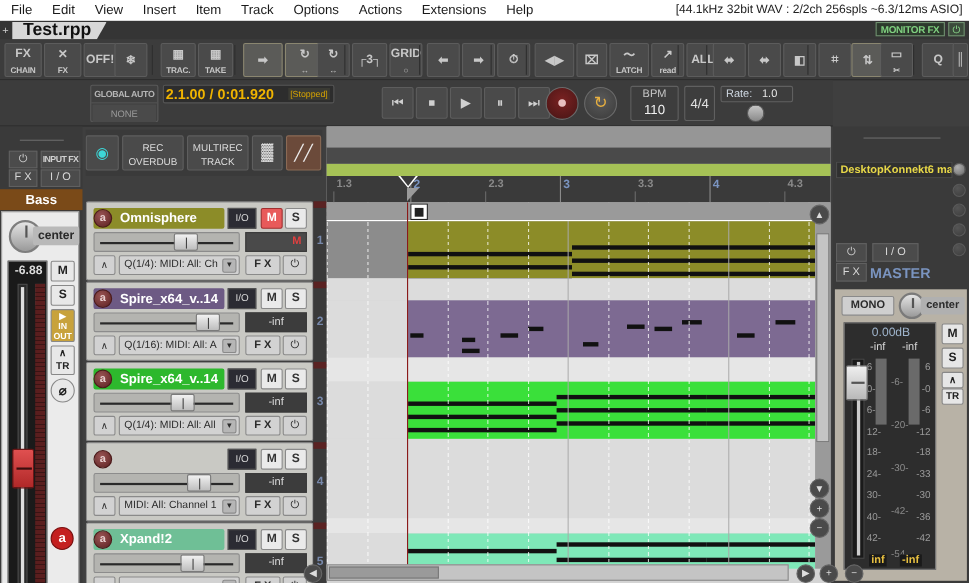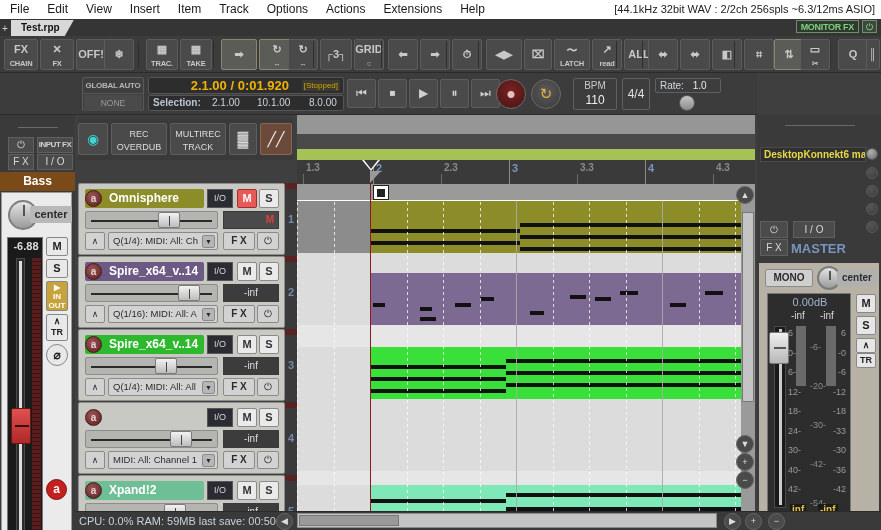--- a/index.html
+++ b/index.html
@@ -11,21 +11,21 @@
   .menubar { position:absolute; left:0; top:0; width:881px; height:19px;
     background:#ffffff; display:flex; align-items:center; }
   .menubar .mi { font-size:12px; color:#1a1a1a; padding:0 9px; line-height:19px; cursor:default; }
   .menubar .mi:first-child { padding-left:10px; }
   .audiocfg { position:absolute; right:6px; top:0; line-height:19px; font-size:11px; color:#222; }
 
   
   .tabbar { position:absolute; left:0; top:19px; width:881px; height:17px; background:#353535; }
   .tabplus { position:absolute; left:2px; top:4px; font-size:10px; color:#cfcfcf; }
   .tab { position:absolute; left:11px; top:1px; height:16px; padding:0 14px 0 10px;
-    background:#d8d8d8; color:#111; font-size:10px; font-weight:bold; line-height:16px;
+    background:#d8d8d8; color:#111; font-size:16px; font-weight:bold; line-height:16px;
     clip-path: polygon(0 0, 100% 0, calc(100% - 9px) 100%, 0 100%); text-align: right; }
   .monfx { position:absolute; right:22px; top:20px; height:13px; padding:0 4px;
     border:1px solid #6f8f6f; background:#2d3a2d; color:#7fd07f; font-size:9px;
     font-weight:bold; line-height:12px; letter-spacing:-0.3px; }
   .monfx-pwr { position:absolute; right:4px; top:20px; width:15px; height:13px;
     border:1px solid #6f8f6f; background:#3b4a3b; color:#8fe08f; font-size:9px;
     text-align:center; line-height:12px; }
 
   
   .toolbar { position:absolute; left:0; top:36px; width:881px; height:37px; background:#3c3c3c;
@@ -41,21 +41,21 @@
 
   
   .transport { position:absolute; left:0; top:73px; width:757px; height:42px;
     background:#3c3c3c; border-bottom:1px solid #2b2b2b; }
   .ga-box { position:absolute; left:82px; top:4px; width:62px; height:34px;
     background:#3f3f3f; border:1px solid #5a5a5a; border-radius:2px; }
   .ga-top { font-size:8px; color:#b6b6b6; text-align:center; line-height:15px; font-weight:bold;
     letter-spacing:-0.3px; border-bottom:1px solid #555; }
   .ga-bot { font-size:8.5px; color:#9a9a9a; text-align:center; line-height:16px; background:#4a4a4a;
     margin:1px; border-radius:1px; }
-  .tbig { position:absolute; left:148px; top:4px; width:196px; height:17px; background:#2d2d2d;
+  .tbig { position:absolute; left:148px; top:4px; width:156px; height:17px; background:#2d2d2d;
     border:1px solid #555; border-radius:2px; }
   .tbig .v { position:absolute; right:54px; top:0; line-height:15px; font-size:13px;
     color:#f0b400; font-weight:bold; }
   .tbig .st { position:absolute; right:3px; top:2px; font-size:8px; color:#d8a400;
     background:#3a3a33; padding:0 2px; line-height:11px; }
   .tsel { position:absolute; left:148px; top:22px; width:196px; height:16px; background:#2d2d2d;
     border:1px solid #555; border-radius:2px; color:#c9d4e0; font-size:10px; line-height:14px; }
   .tsel span { position:absolute; }
   .tsel .l { left:4px; color:#b9c6d4; font-weight:bold; }
   .tsel .a { left:63px; } .tsel .b { left:108px; } .tsel .c { left:160px; }
@@ -415,26 +415,20 @@
 
   <div class="transport">
     <div class="ga-box">
       <div class="ga-top">GLOBAL AUTO</div>
       <div class="ga-bot">NONE</div>
     </div>
     <div class="tbig">
       <span class="v">2.1.00 / 0:01.920</span>
       <span class="st">[Stopped]</span>
     </div>
-    <div class="tsel">
-      <span class="l">Selection:</span>
-      <span class="a">2.1.00</span>
-      <span class="b">10.1.00</span>
-      <span class="c">8.0.00</span>
-    </div>
     <div id="transport-buttons">
         <div class="tpbtn" style="left: 347px;">⏮</div>
         <div class="tpbtn" style="left: 378px;">⏹</div>
         <div class="tpbtn" style="left: 409px;">▶</div>
         <div class="tpbtn" style="left: 440px;">⏸</div>
         <div class="tpbtn" style="left: 471px;">⏭</div>
       </div>
     <div class="rbtn rec" style="left:496px;">⏺</div>
     <div class="rbtn loop" style="left:531px;">↻</div>
     <div class="bpmbox">
@@ -771,23 +765,20 @@
         <div class="rp-infb1">inf</div>
         <div class="rp-infb2">-inf</div>
       </div>
       <div class="rp-M">M</div>
       <div class="rp-S">S</div>
       <div class="rp-env">∧</div>
       <div class="rp-TR">TR</div>
     </div>
   </div>
 
-  <div class="statusbar">
-    <span class="cpu">CPU: 0.0%  RAM: 59MB  last save: 00:50</span>
-  </div>
   <div class="hscroll">
     <div class="hthumb"></div>
   </div>
   <div class="hsbtn" style="left:276px;top:513px;">◀</div>
   <div class="hsbtn" style="left:724px;top:513px;">▶</div>
   <div class="hsbtn" style="left:745px;top:513px;">+</div>
   <div class="hsbtn" style="left:768px;top:513px;">−</div>
 
 </div>
 

